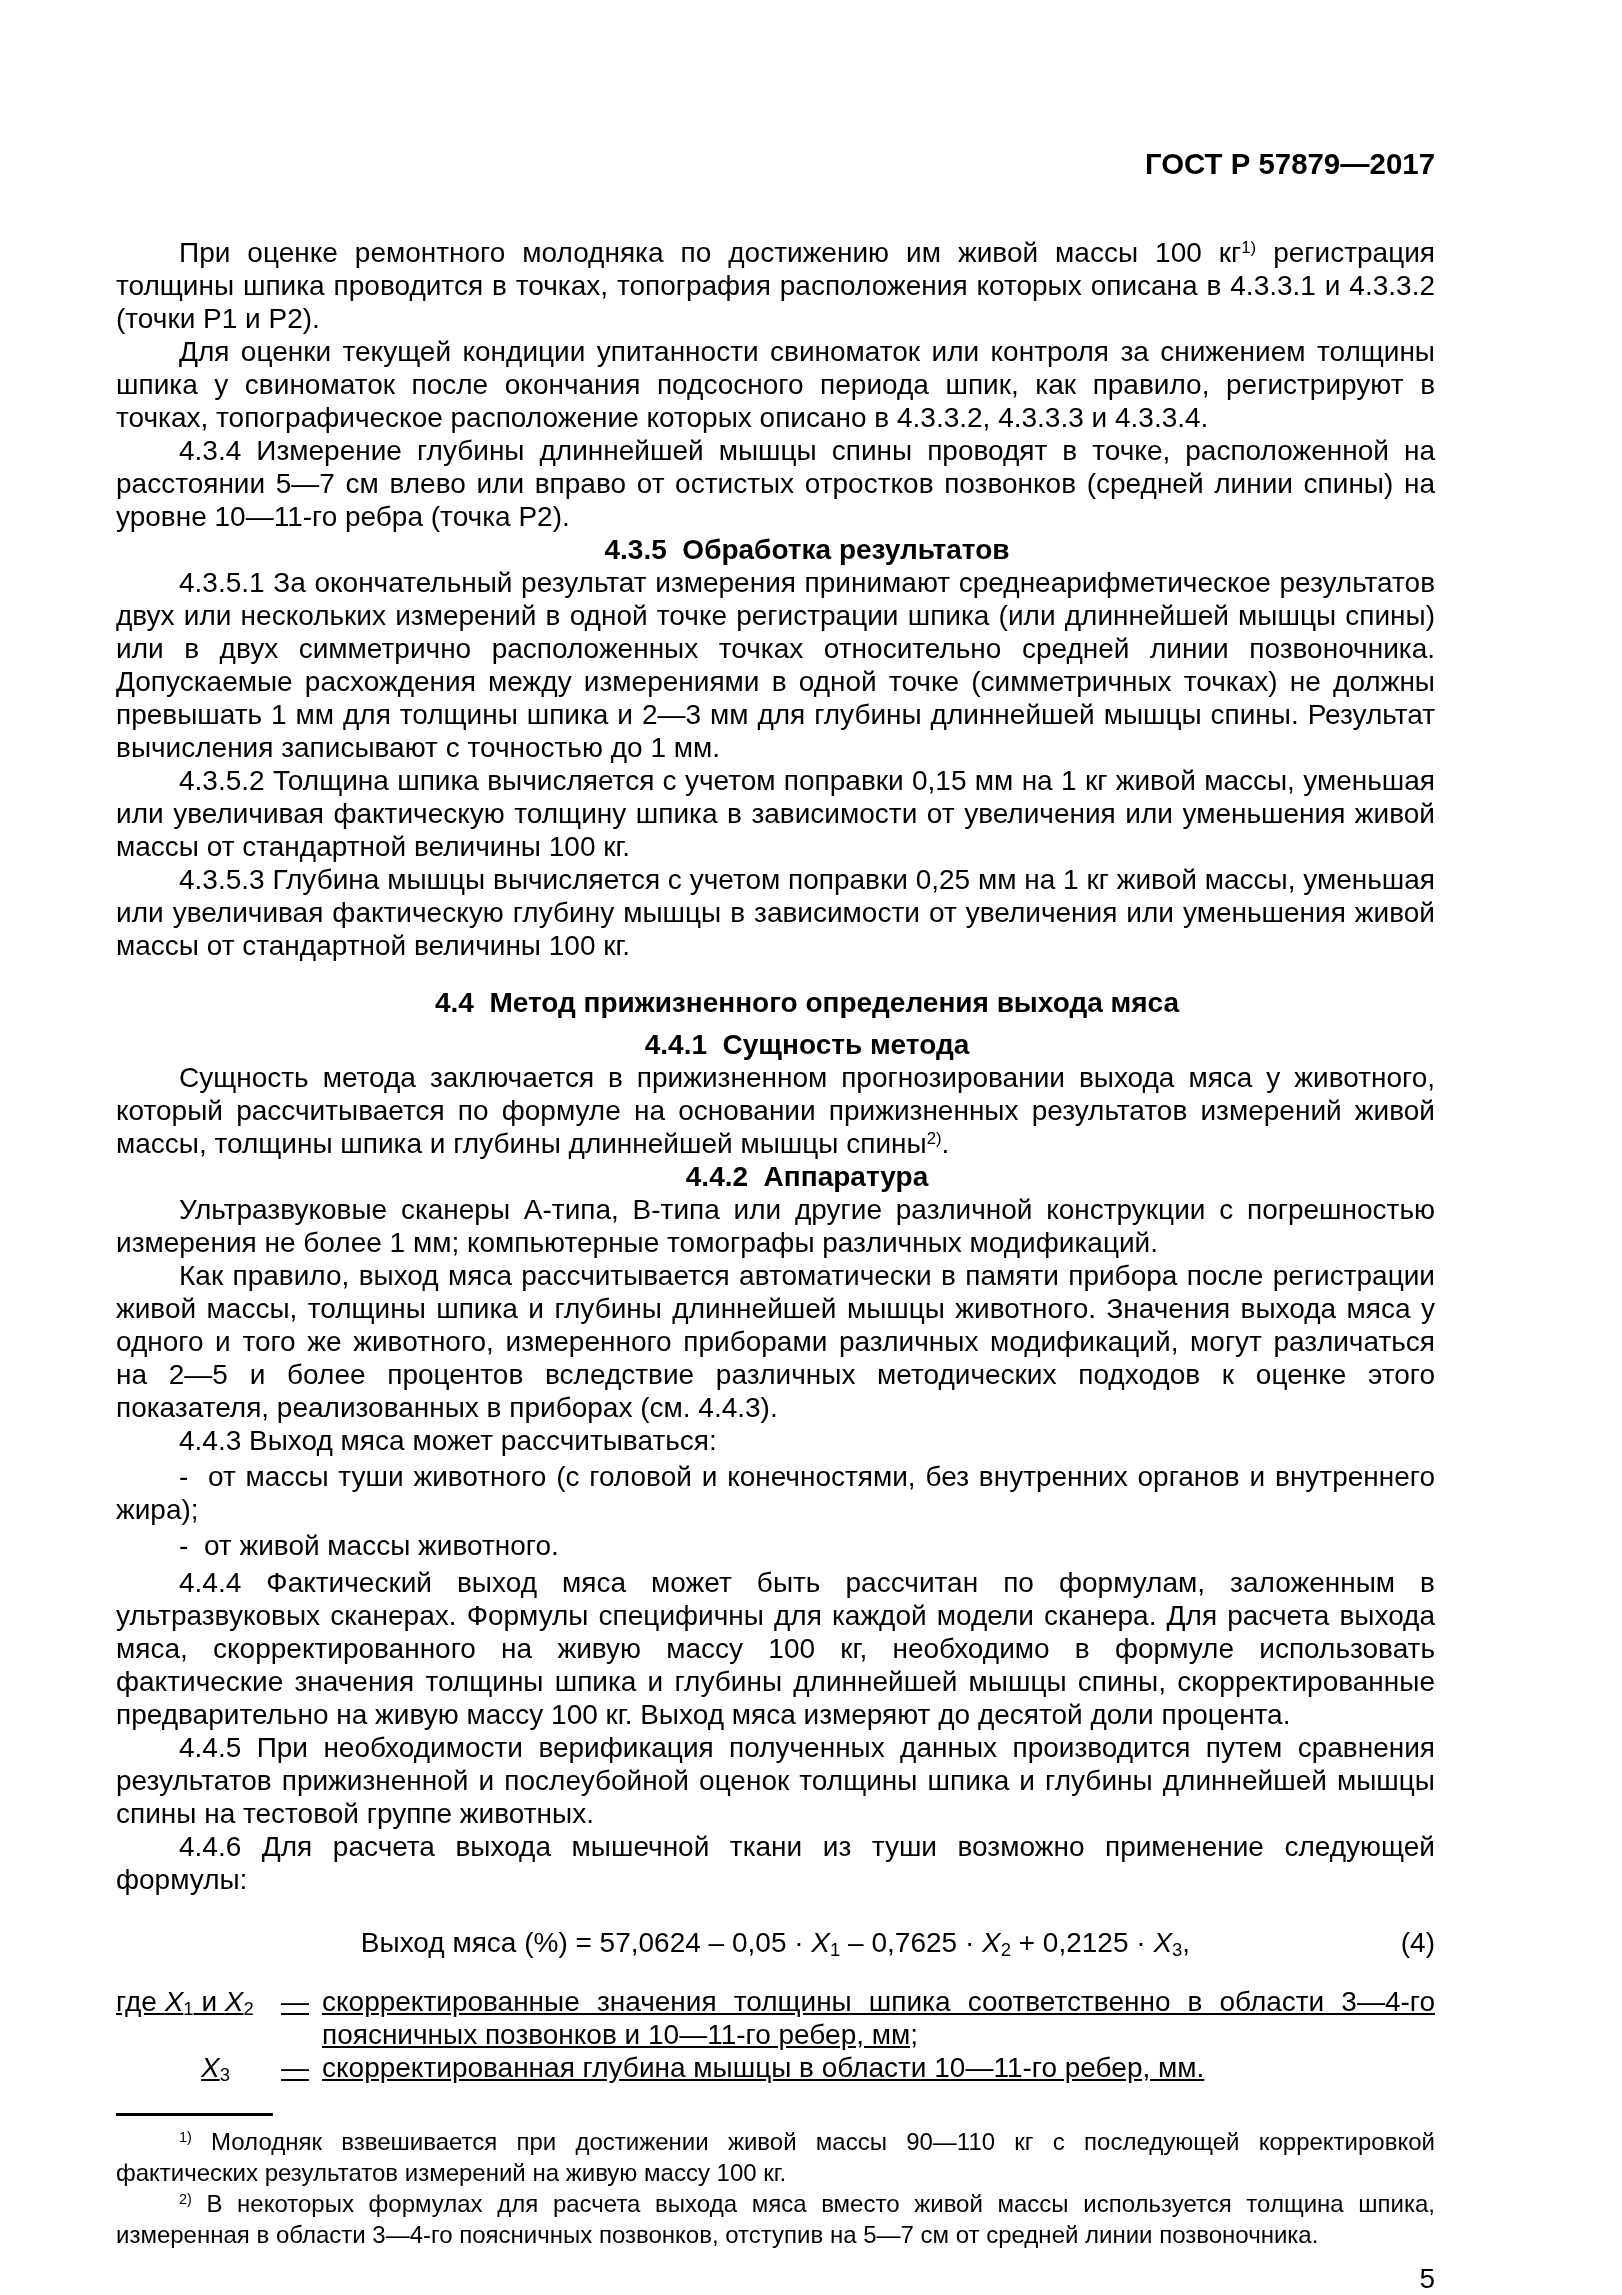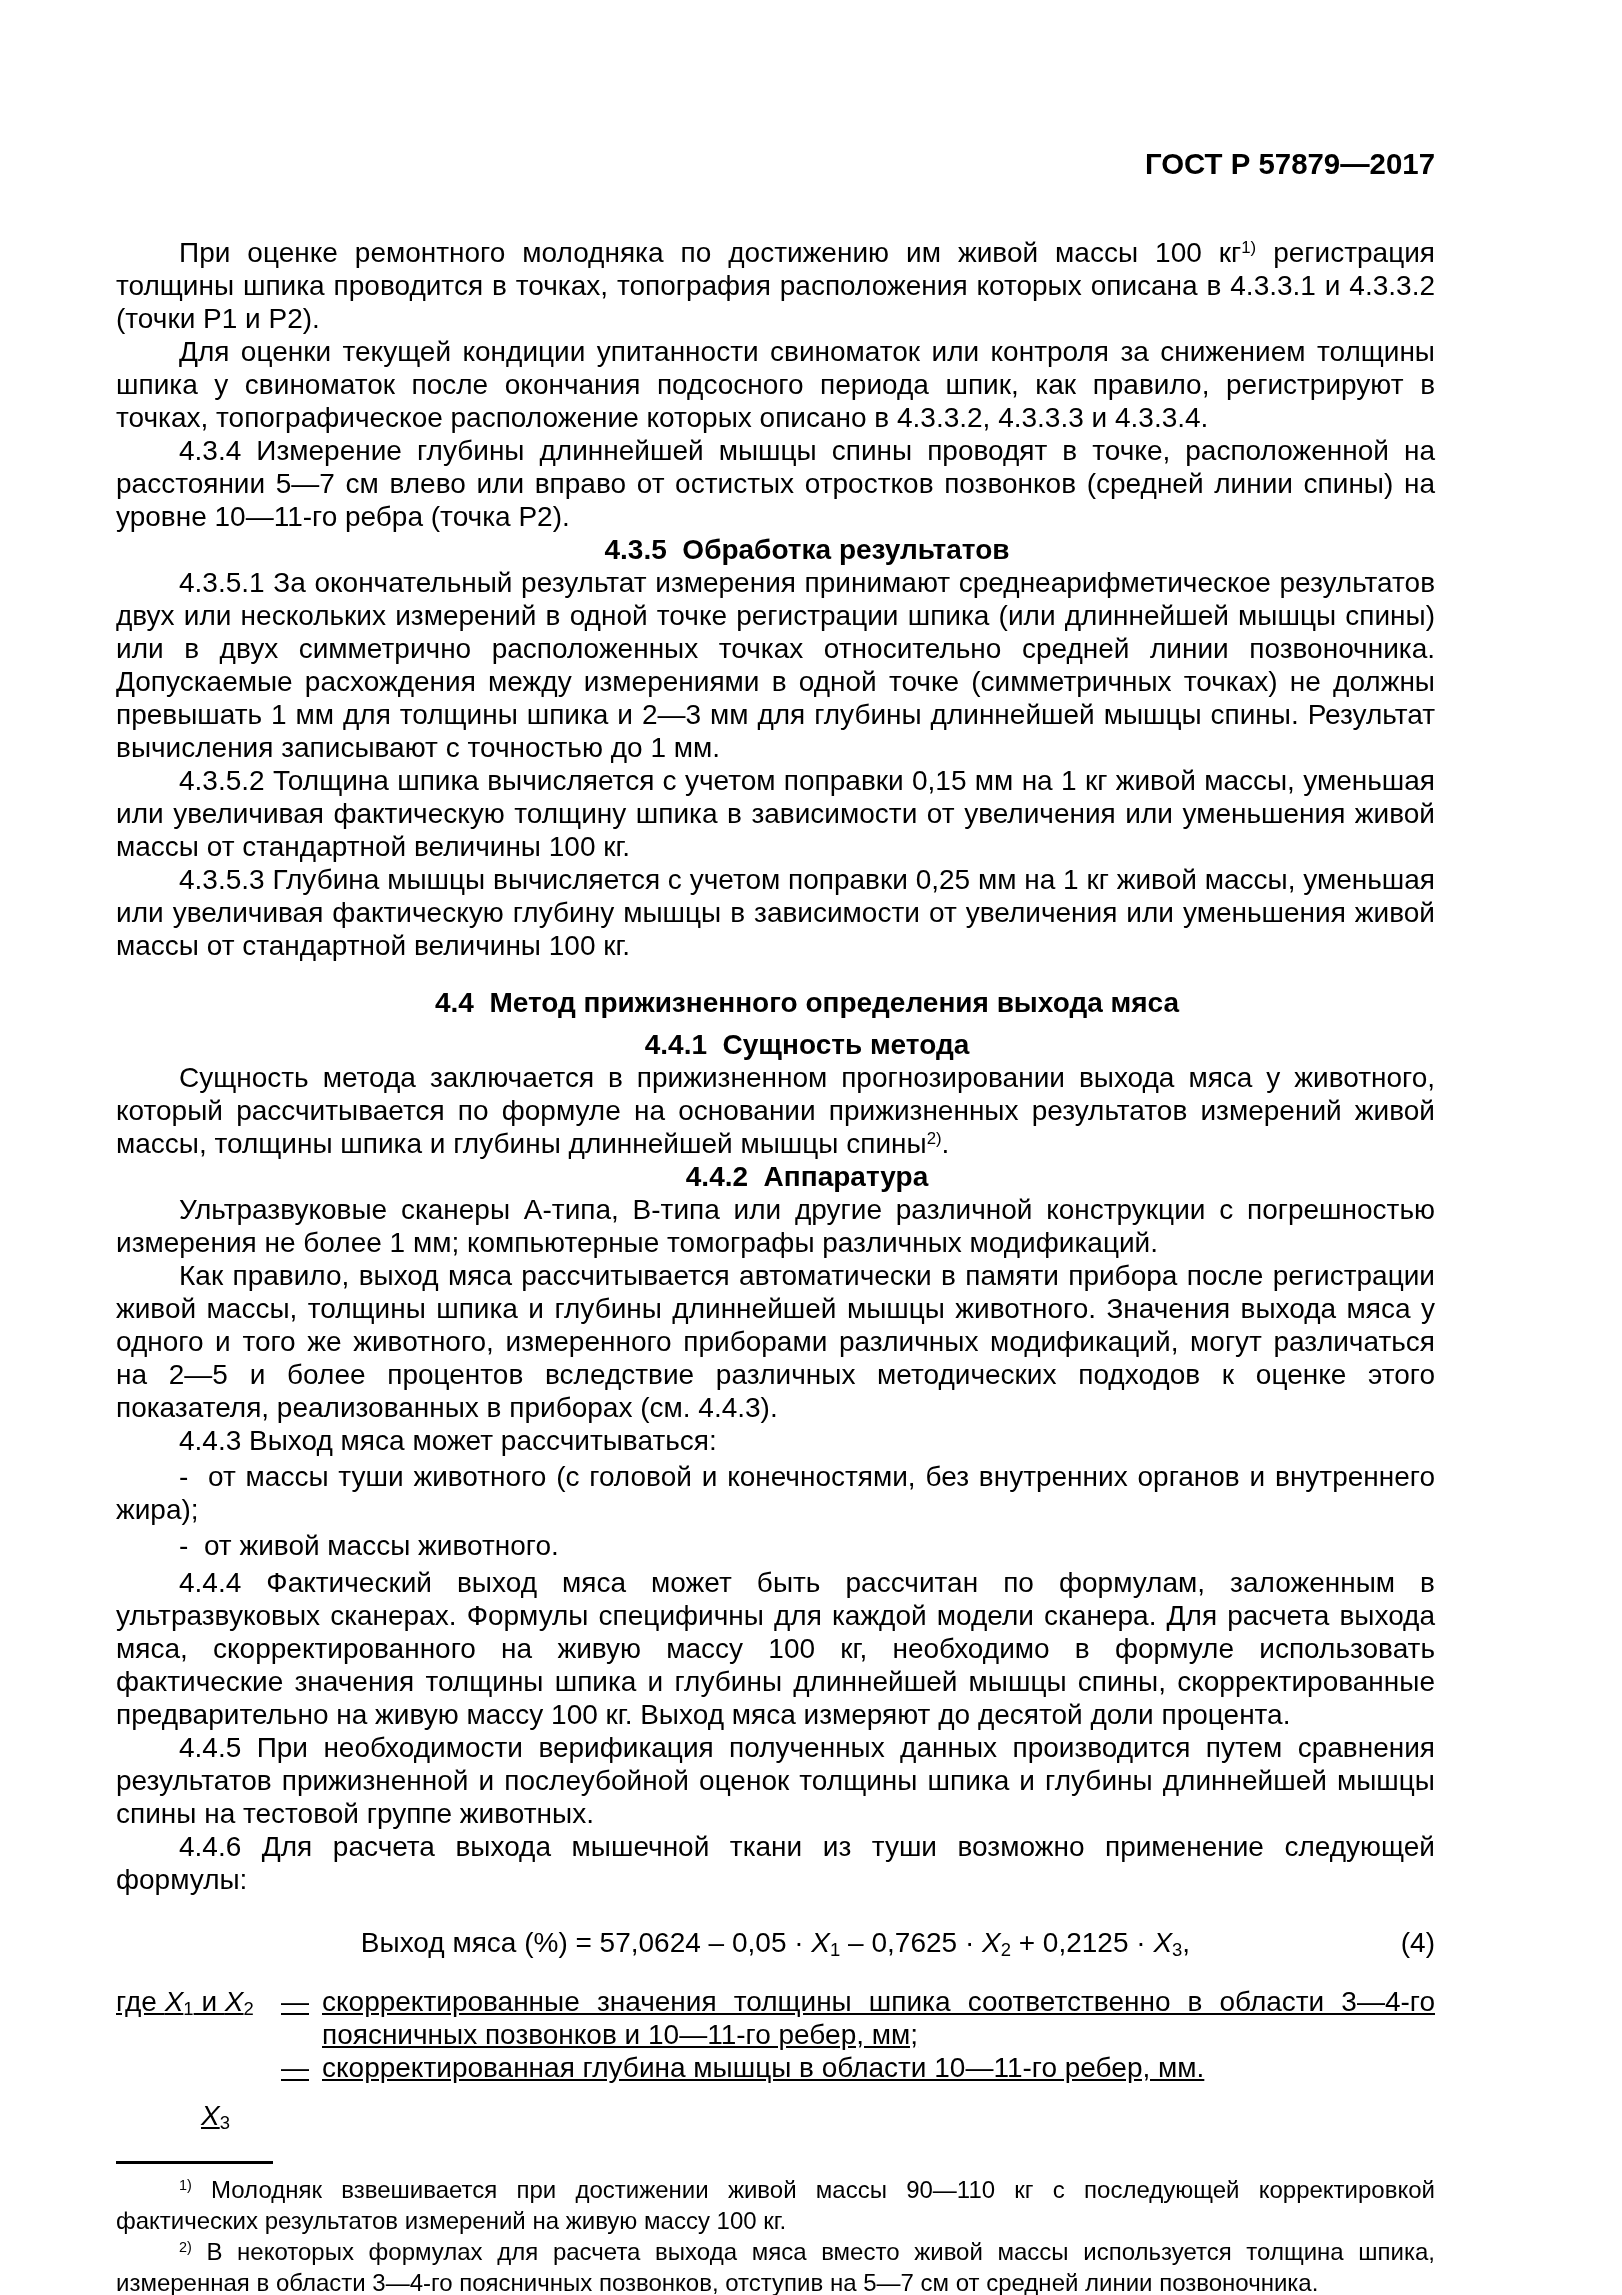--- a/index.html
+++ b/index.html
@@ -27,21 +27,21 @@
   p{margin:0;}
   .para{text-align:justify; text-indent:63px;}
   .heading{font-weight:700; text-indent:63px;text-align:center;}
   .h44{margin-top:23.6px; margin-bottom:9.2px;}
   .list-item{margin:3.3px 0;}
   .formula-row{display:flex; align-items:center; margin:30px 0 26px 0;}
   .formula{flex:1; text-align:center; padding-left:72px; white-space:nowrap;}
   .formula-number{min-width:72px; text-align:right;}
   .where{display:grid; grid-template-columns:165px 41px 1fr;text-decoration:underline;}
   .where-label{white-space:nowrap;}
-  .where-label.row2{padding-left:85px;margin-top:48px;}
+  .where-label.row2{padding-left:85px;}
   .where-text{text-align:justify;}
   .footnote-rule{
     width:157px; height:0;
     border:none; border-top:3.3px solid #000;
     margin:29px 0 10.5px 0;
   }
   .footnotes{font-size:24px; line-height:31px;}
   .footnote{text-align:justify; text-indent:63px;}
   .page-number{margin-top:11.8px; text-align:right; font-size:28px;}
   sup{font-size:60%; line-height:0; vertical-align:baseline; position:relative; top:-0.55em;}

